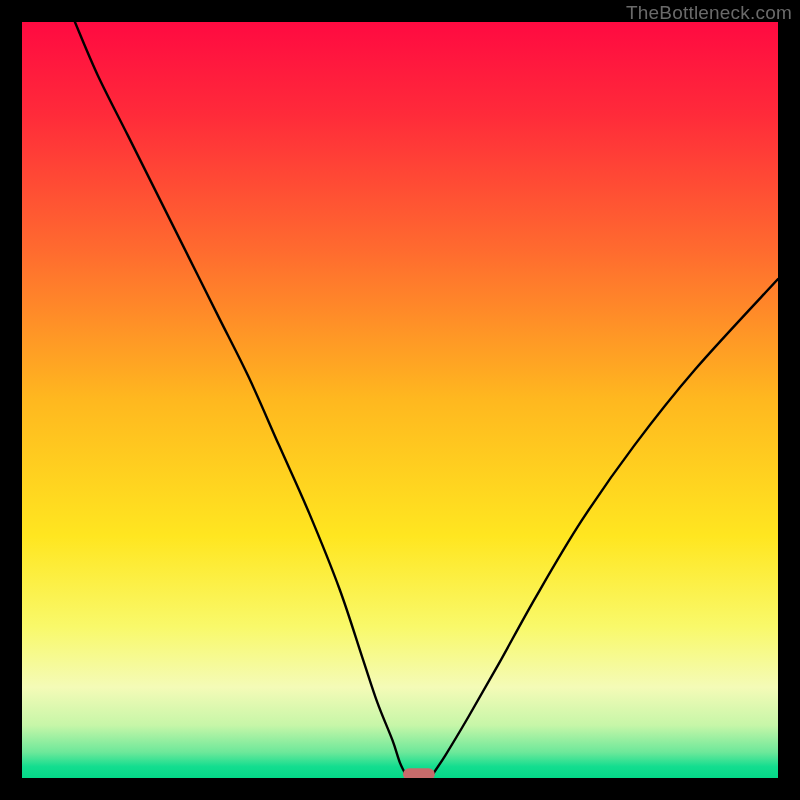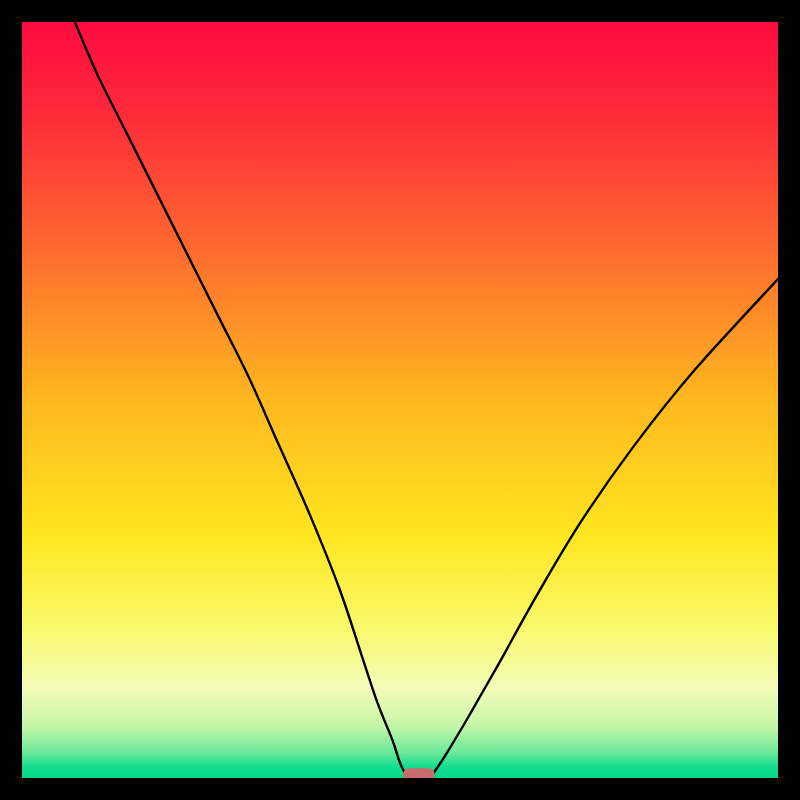--- a/index.html
+++ b/index.html
@@ -58,13 +58,14 @@
             <stop offset="98.5%" stop-color="#13dd8f"></stop>
             <stop offset="100%" stop-color="#04d888"></stop>
           </linearGradient>
       </defs>
       <rect id="bg-rect" x="0" y="0" width="756" height="756" fill="url(#bg-grad)"></rect>
       <path id="curve-left" fill="none" stroke-width="2.4" stroke-linecap="round" d="M 52.92 0 C 56.7 8.819999999999993, 66.78 34.01999999999997, 75.60000000000001 52.91999999999996 C 84.42000000000002 71.81999999999995, 95.76 93.23999999999997, 105.84 113.39999999999998 C 115.92 133.55999999999997, 125.99999999999999 153.72, 136.07999999999998 173.88 C 146.15999999999997 194.04, 156.23999999999998 214.20000000000002, 166.32 234.36 C 176.4 254.52, 186.48000000000002 274.68000000000006, 196.56 294.84000000000003 C 206.64 315, 216.71999999999997 333.9, 226.79999999999998 355.32 C 236.88 376.74, 246.96 400.68, 257.04 423.36 C 267.12 446.04, 277.20000000000005 467.46000000000004, 287.28000000000003 491.40000000000003 C 297.36 515.34, 308.7 543.0600000000001, 317.52 567 C 326.34 590.9399999999999, 333.9 616.14, 340.2 635.04 C 346.5 653.9399999999999, 350.28 666.54, 355.32 680.4 C 360.36 694.26, 366.65999999999997 708.12, 370.44 718.2 C 374.22 728.2800000000001, 375.48 734.58, 378 740.88 C 380.52 747.18, 384.3 753.48, 385.56 756" stroke="#000000"></path>
       <path id="curve-right" fill="none" stroke-width="2.4" stroke-linecap="round" d="M 408.24 756 C 410.76 752.22, 417.06 743.4000000000001, 423.36 733.32 C 429.66 723.24, 437.21999999999997 710.64, 446.03999999999996 695.52 C 454.85999999999996 680.4, 464.94 662.76, 476.28000000000003 642.6 C 487.62000000000006 622.44, 500.22 598.5, 514.08 574.56 C 527.94 550.6199999999999, 543.06 524.16, 559.4399999999999 498.96 C 575.8199999999999 473.76, 593.46 448.56, 612.36 423.36 C 631.26 398.16, 648.9000000000001 375.48, 672.84 347.76 C 696.78 320.03999999999996, 742.14 272.15999999999997, 756 257.03999999999996" stroke="#000000"></path>
       <rect id="marker" rx="6" ry="6" x="381.02400000000006" y="746.172" width="31.752000000000002" height="12.096" fill="#c76b6b"></rect>
     </svg>
   </div>
+  <div class="attribution">TheBottleneck.com</div>
 </div>
 
 </body></html>

